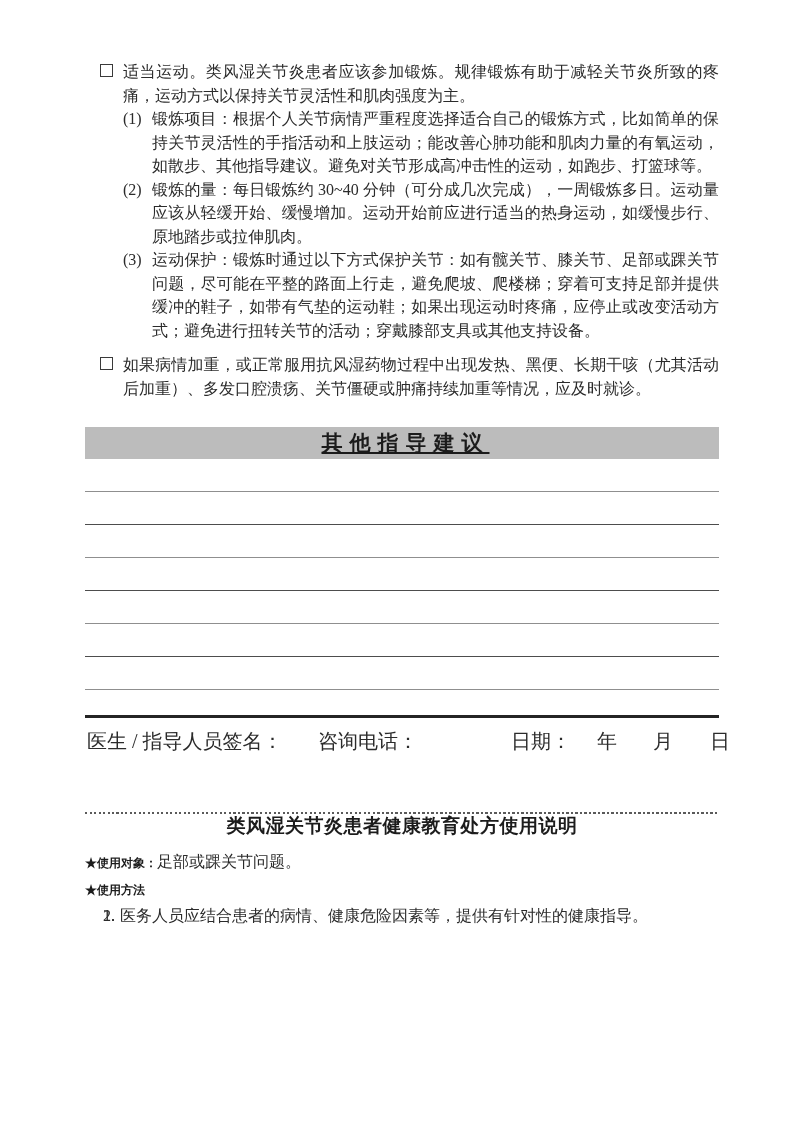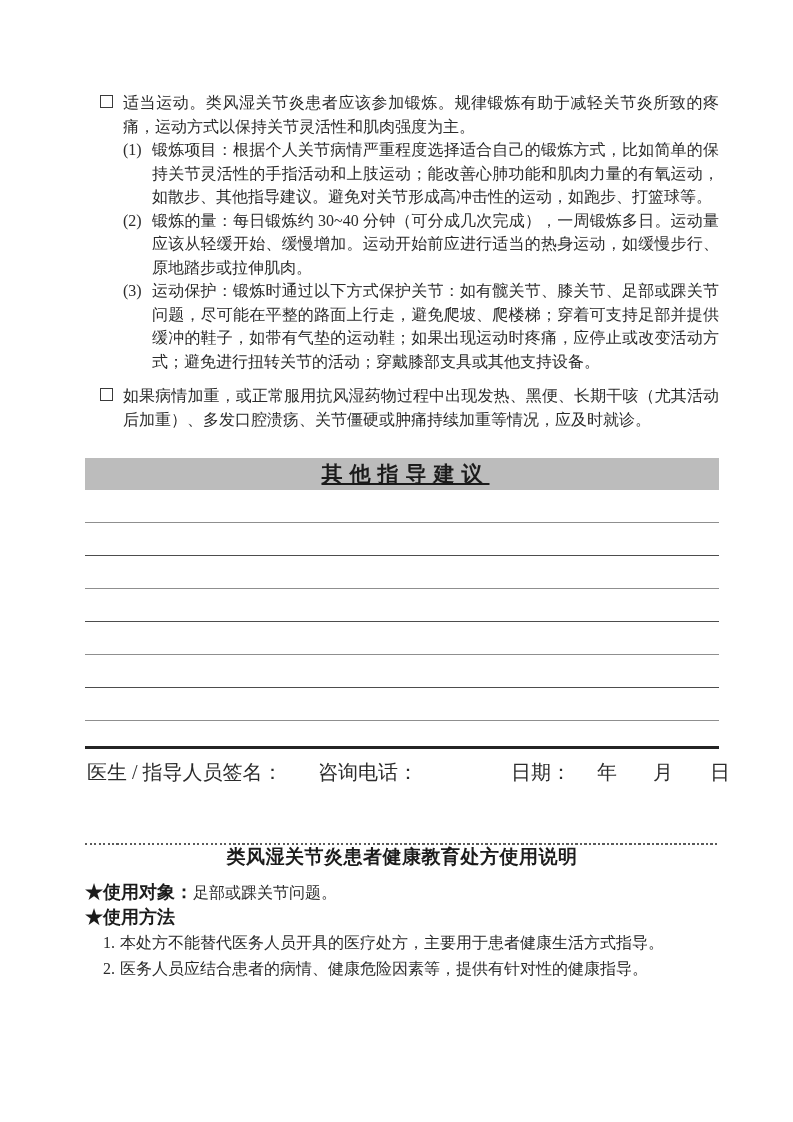--- a/index.html
+++ b/index.html
@@ -8,21 +8,21 @@
     position:relative;
     width:793px; height:1122px;
     background:#ffffff;
     overflow:hidden;
     font-family:"Liberation Serif","DejaVu Serif",serif;
     color:#2b2b2b;
   }
   .content {
     position:absolute; left:85px; top:0;
     width:634px;
-    padding-top:91px;
+    padding-top:60px;
     font-size:16px; line-height:23.5px;
   }
   
   .check-item { position:relative; padding-left:38px; }
   .check-item .ci-text { text-align:justify; }
   .checkbox {
     position:absolute; left:15px; top:4px;
     width:13px; height:13px;
     border:1.5px solid #3a3a3a;
     background:#fff;
@@ -72,21 +72,21 @@
     background:repeating-linear-gradient(90deg,#5a5a5a 0 2px,transparent 2px 4.5px);
   }
   
   .instr-title {
     text-align:center;
     font-size:19px; line-height:23px;
     font-weight:bold; color:#1c1c1c;
     letter-spacing:0.5px;
   }
   .instr-line { margin-top:12px; line-height:25px; font-size:16px; }
-  .instr-line .lbl { font-weight:bold; font-size:18px; color:#1c1c1c; }
+  .instr-line .lbl { font-weight:bold; font-size:12px; color:#1c1c1c; }
   .instr-method { margin-top:0; }
   .instr-items { line-height:26px; }
   .instr-item { position:relative; padding-left:35px; }
   .instr-item .no { position:absolute; left:18px; top:0; }
 </style>
 </head>
 <body>
 
 <div class="page">
   <div class="content">
@@ -143,21 +143,20 @@
     <div class="instr-line">
       <span class="lbl">★使用对象：</span><span>足部或踝关节问题。</span>
     </div>
     <div class="instr-line instr-method lbl">
       <span class="lbl">★使用方法</span>
     </div>
 
     <div class="instr-items">
       <div class="instr-item">
         <span class="no">1.</span>
-        <span>本处方不能替代医务人员开具的医疗处方，主要用于患者健康生活方式指导。</span>
       </div>
       <div class="instr-item">
         <span class="no">2.</span>
         <span>医务人员应结合患者的病情、健康危险因素等，提供有针对性的健康指导。</span>
       </div>
     </div>
 
   </div>
 </div>
 

